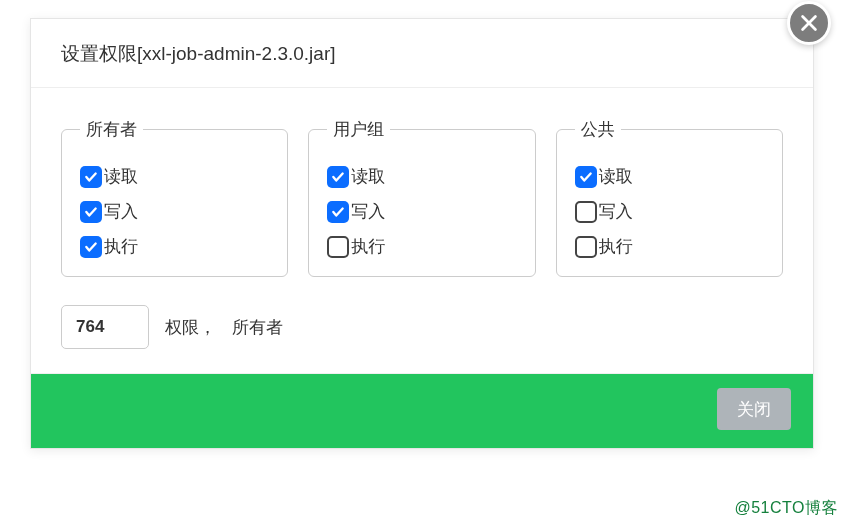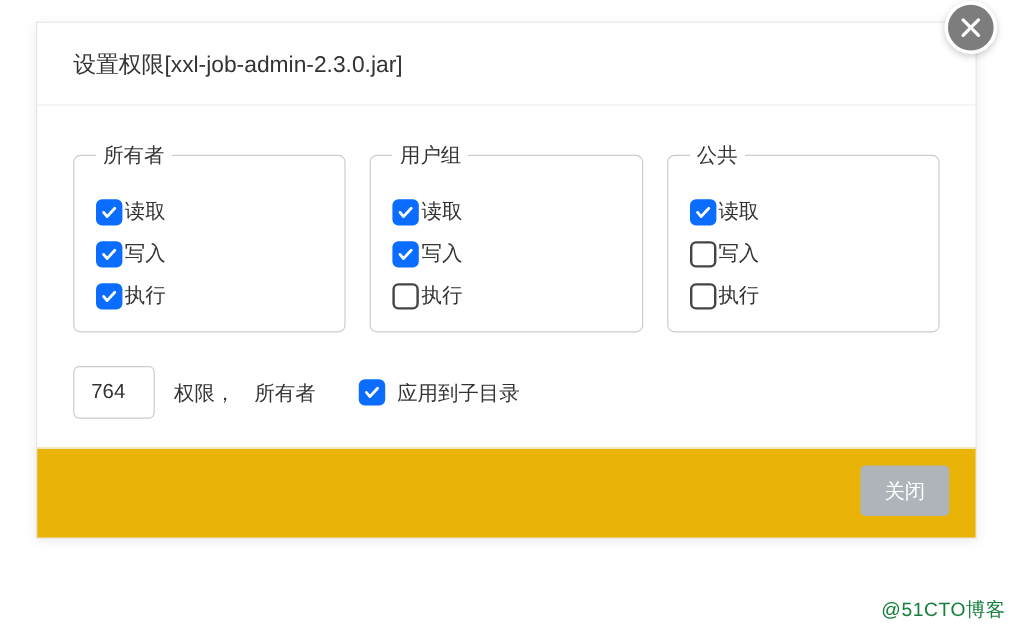--- a/index.html
+++ b/index.html
@@ -100,28 +100,29 @@
     .perm-label {
       font-size: 17px;
       color: #333;
     }
     .bottom-row {
       display: flex;
       align-items: center;
       gap: 16px;
     }
     .num-input {
-      width: 68px;
+      width: 88px;
       height: 44px;
       border: 1px solid #ccc;
       border-radius: 5px;
       padding: 0 14px;
       font-size: 17px;
       color: #333;
       outline: none;
+      font-weight: bold;
     }
     .static-label {
       font-size: 17px;
       color: #333;
     }
     .select-wrap {
       position: relative;
       display: inline-block;
     }
     .owner-select {
@@ -152,21 +153,21 @@
       align-items: center;
       gap: 10px;
       margin-left: 20px;
     }
     .dialog-footer {
       padding: 14px 22px 18px;
       display: flex;
       justify-content: flex-end;
       gap: 17px;
       border-top: 1px solid #f0f0f0;
-      background: #eab308;
+      background: #22c55e;
     }
     .btn {
       height: 42px;
       padding: 0 20px;
       border: none;
       border-radius: 4px;
       font-size: 17px;
       cursor: pointer;
     }
     .btn-cancel {
@@ -277,28 +278,20 @@
           <span class="perm-label">执行</span>
         </div>
       </fieldset>
 
     </div>
 
     <div class="bottom-row">
       <input class="num-input" value="764" style="">
       <span class="static-label">权限，</span>
       <span class="static-label">所有者</span>
-      <div class="apply-wrap">
-        <span class="checkbox checked">
-            <svg viewBox="0 0 24 24" fill="none" stroke="#fff" stroke-width="4" stroke-linecap="round" stroke-linejoin="round">
-              <polyline points="4 12 9 18 20 6"></polyline>
-            </svg>
-          </span>
-        <span class="perm-label">应用到子目录</span>
-      </div>
     </div>
 
   </div>
 
   <div class="dialog-footer">
     <button class="btn btn-cancel">关闭</button>
   </div>
 
 </div>
 

